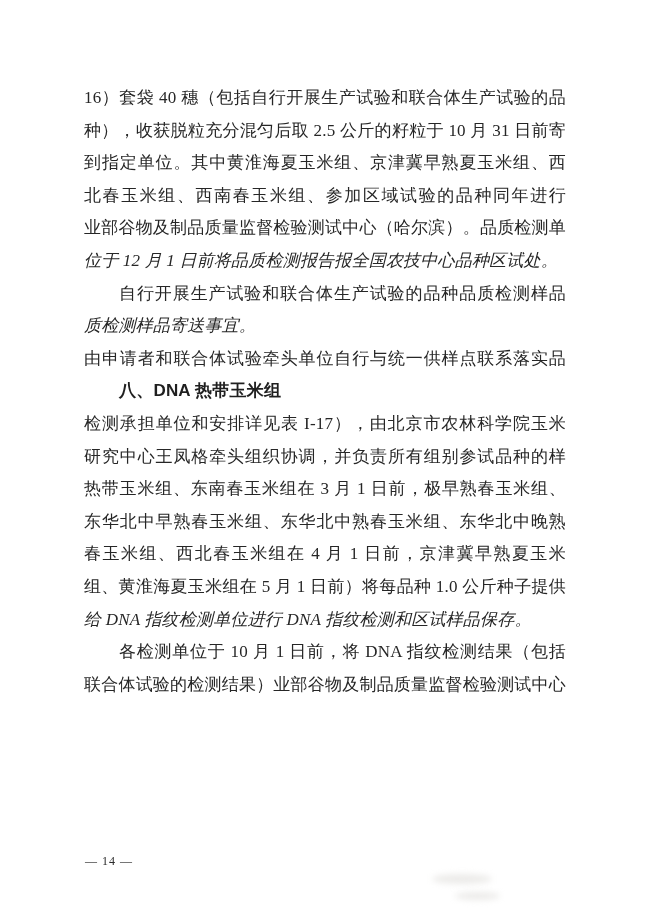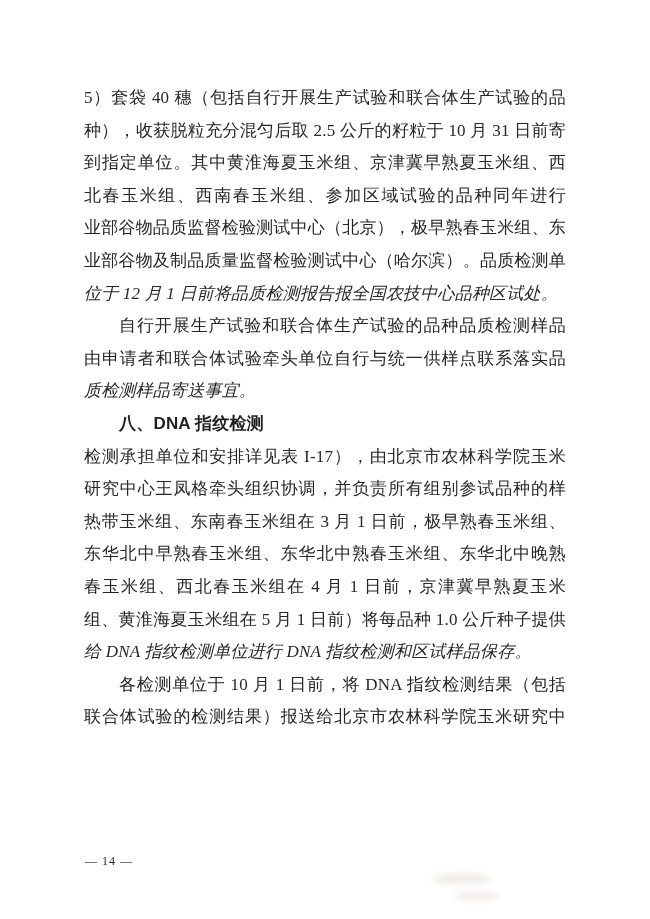--- a/index.html
+++ b/index.html
@@ -61,44 +61,43 @@
   .smudge-1 { left: 432px; top: 874px; width: 60px; height: 10px; }
   .smudge-2 { left: 455px; top: 892px; width: 45px; height: 8px; }
 </style>
 </head>
 <body>
 
 <div class="page">
 
   <div class="text-block">
 
-    <div class="line">5）套袋 40 穗（包括自行开展生产试验和联合体生产试验的品</div>
+    <div class="line">16）套袋 40 穗（包括自行开展生产试验和联合体生产试验的品</div>
     <div class="line">种），收获脱粒充分混匀后取 2.5 公斤的籽粒于 10 月 31 日前寄</div>
     <div class="line">到指定单位。其中黄淮海夏玉米组、京津冀早熟夏玉米组、西</div>
     <div class="line">北春玉米组、西南春玉米组、参加区域试验的品种同年进行</div>
-    <div class="line">业部谷物品质监督检验测试中心（北京），极早熟春玉米组、东</div>
     <div class="line">业部谷物及制品质量监督检验测试中心（哈尔滨）。品质检测单</div>
     <div class="line para-end">位于 12 月 1 日前将品质检测报告报全国农技中心品种区试处。</div>
 
     <div class="line indent">自行开展生产试验和联合体生产试验的品种品质检测样品</div>
+    <div class="line para-end">质检测样品寄送事宜。</div>
     <div class="line">由申请者和联合体试验牵头单位自行与统一供样点联系落实品</div>
-    <div class="line para-end">质检测样品寄送事宜。</div>
 
-    <div class="line heading indent">八、DNA 指纹检测</div>
+    <div class="line heading indent">八、DNA 热带玉米组</div>
 
     <div class="line">检测承担单位和安排详见表 I-17），由北京市农林科学院玉米</div>
     <div class="line">研究中心王凤格牵头组织协调，并负责所有组别参试品种的样</div>
     <div class="line">热带玉米组、东南春玉米组在 3 月 1 日前，极早熟春玉米组、</div>
     <div class="line">东华北中早熟春玉米组、东华北中熟春玉米组、东华北中晚熟</div>
     <div class="line">春玉米组、西北春玉米组在 4 月 1 日前，京津冀早熟夏玉米</div>
     <div class="line">组、黄淮海夏玉米组在 5 月 1 日前）将每品种 1.0 公斤种子提供</div>
     <div class="line para-end">给 DNA 指纹检测单位进行 DNA 指纹检测和区试样品保存。</div>
 
     <div class="line indent">各检测单位于 10 月 1 日前，将 DNA 指纹检测结果（包括</div>
-    <div class="line">联合体试验的检测结果）报送给北京市农林科学院玉米研究中</div>
+    <div class="line">联合体试验的检测结果）业部谷物及制品质量监督检验测试中心</div>
 
   </div>
 
   <div class="footer">— 14 —</div>
 
   <div class="smudge smudge-1"></div>
   <div class="smudge smudge-2"></div>
 
 </div>
 

